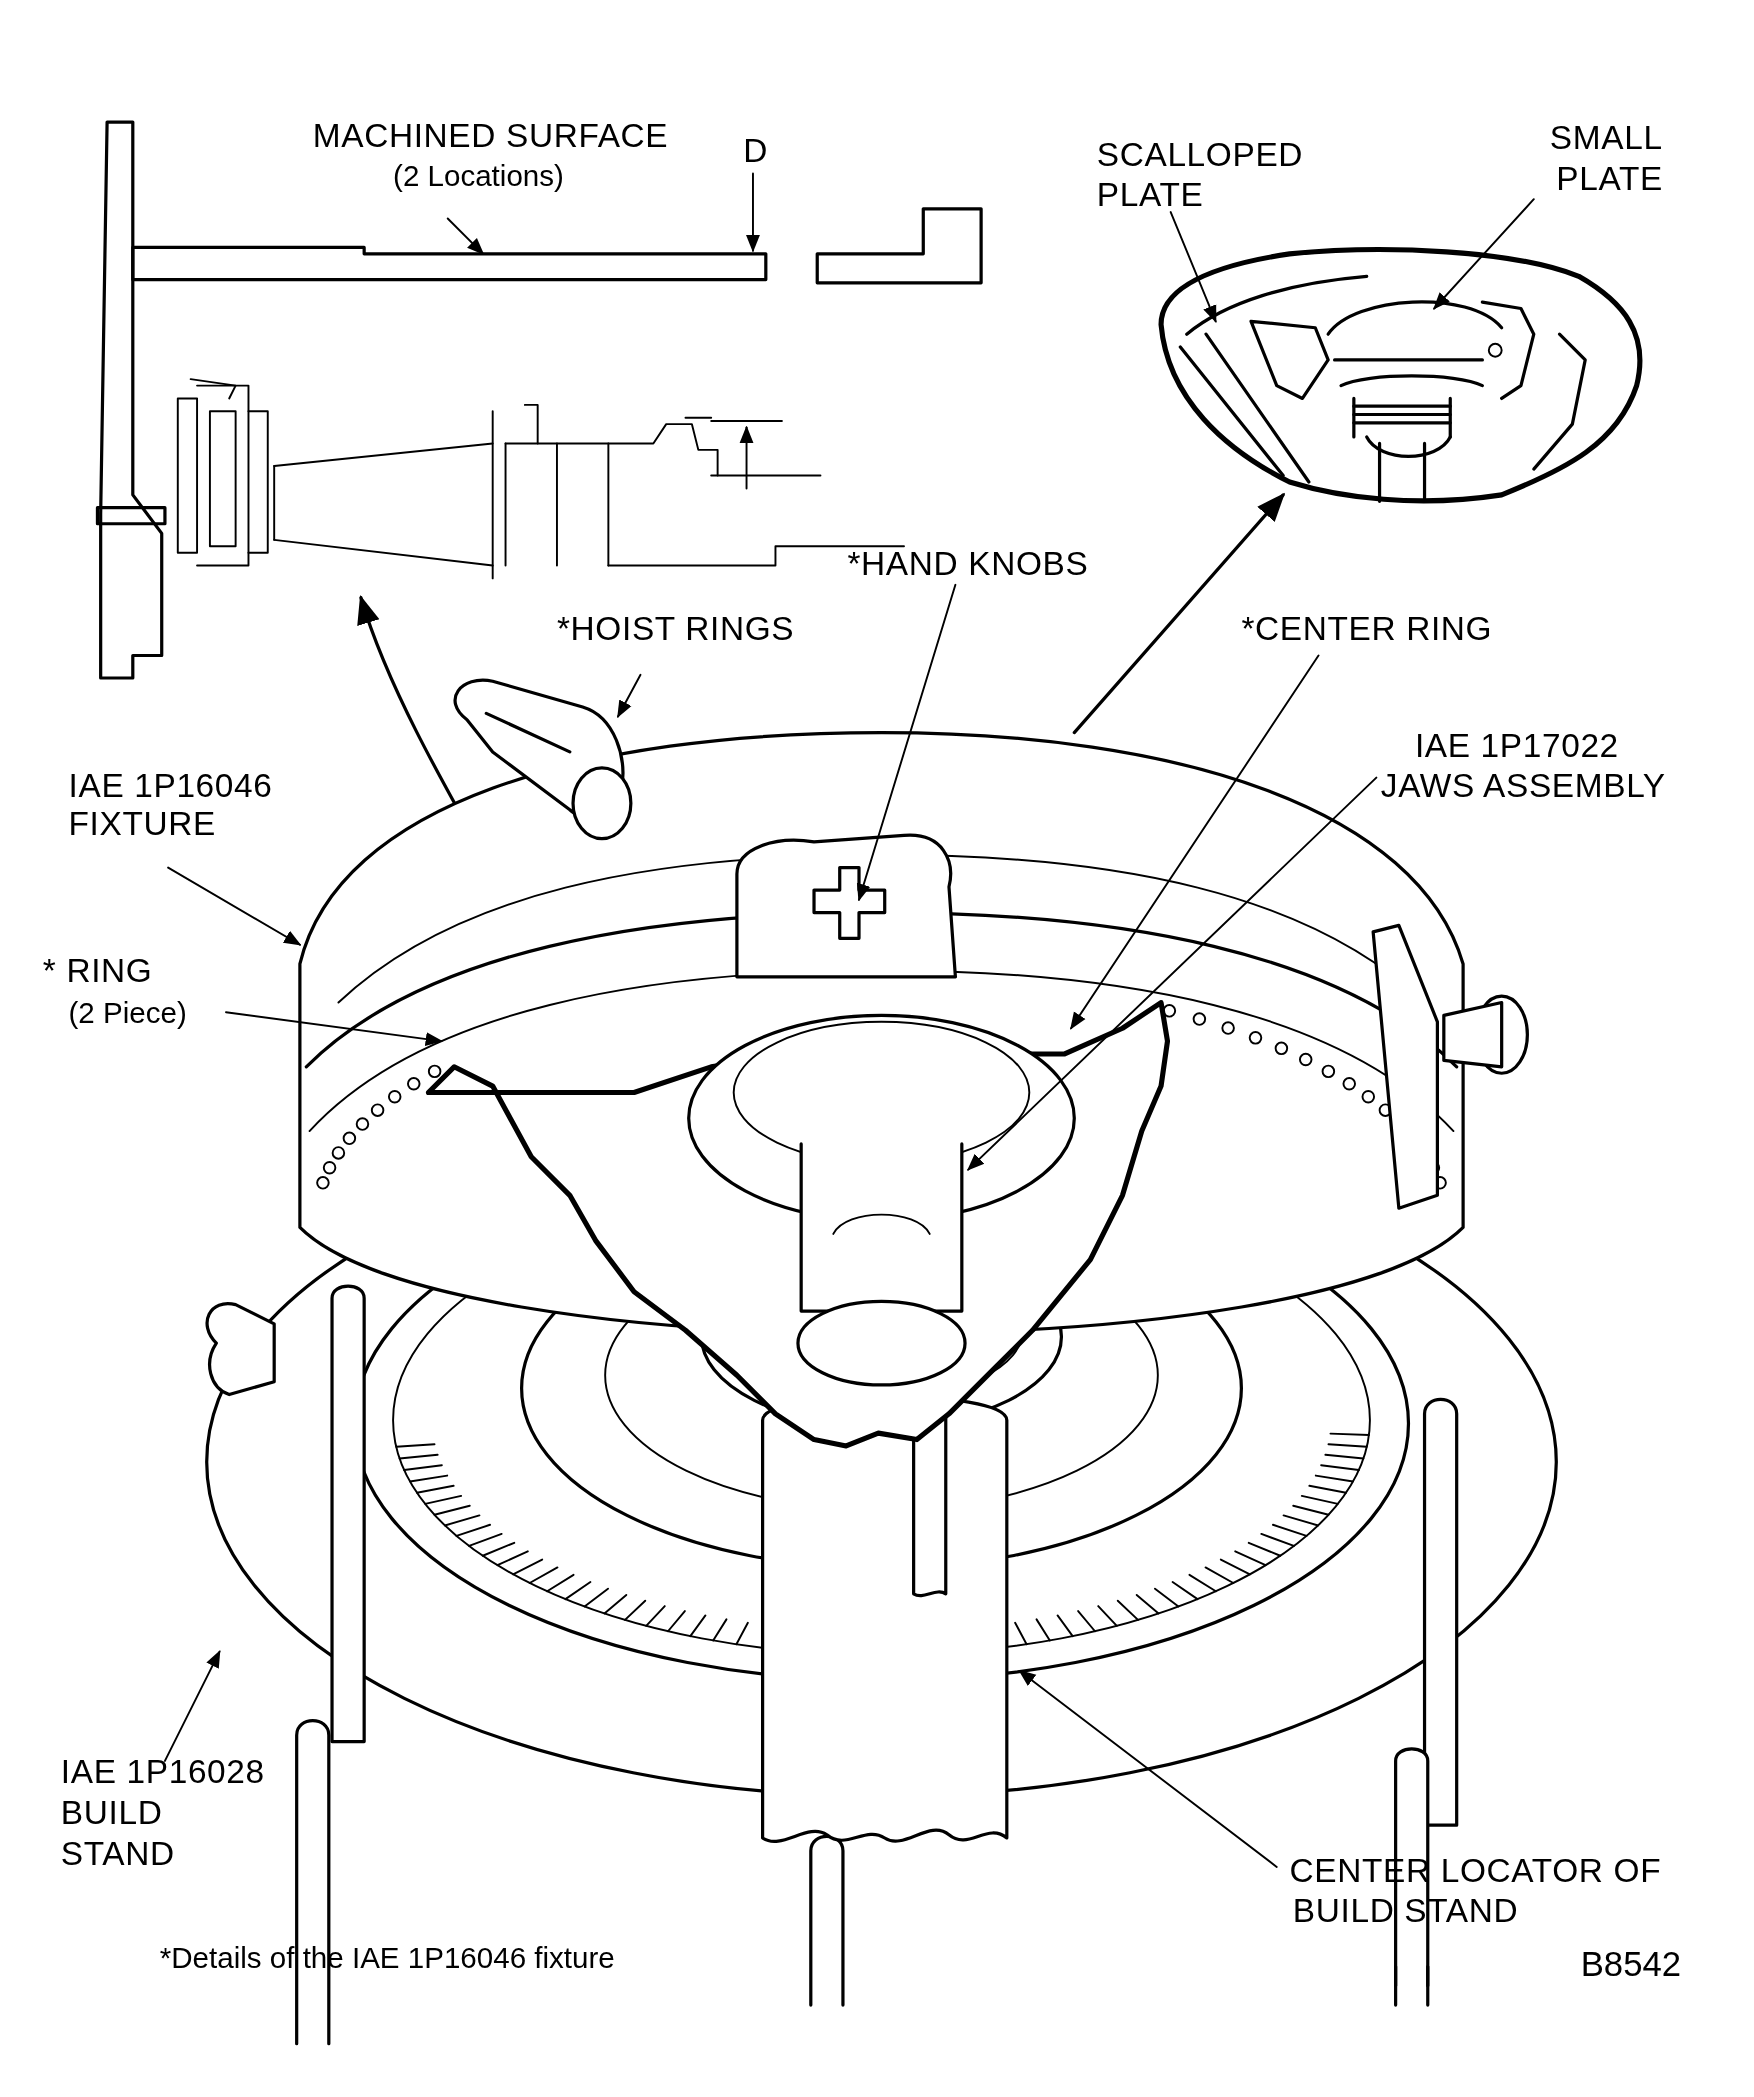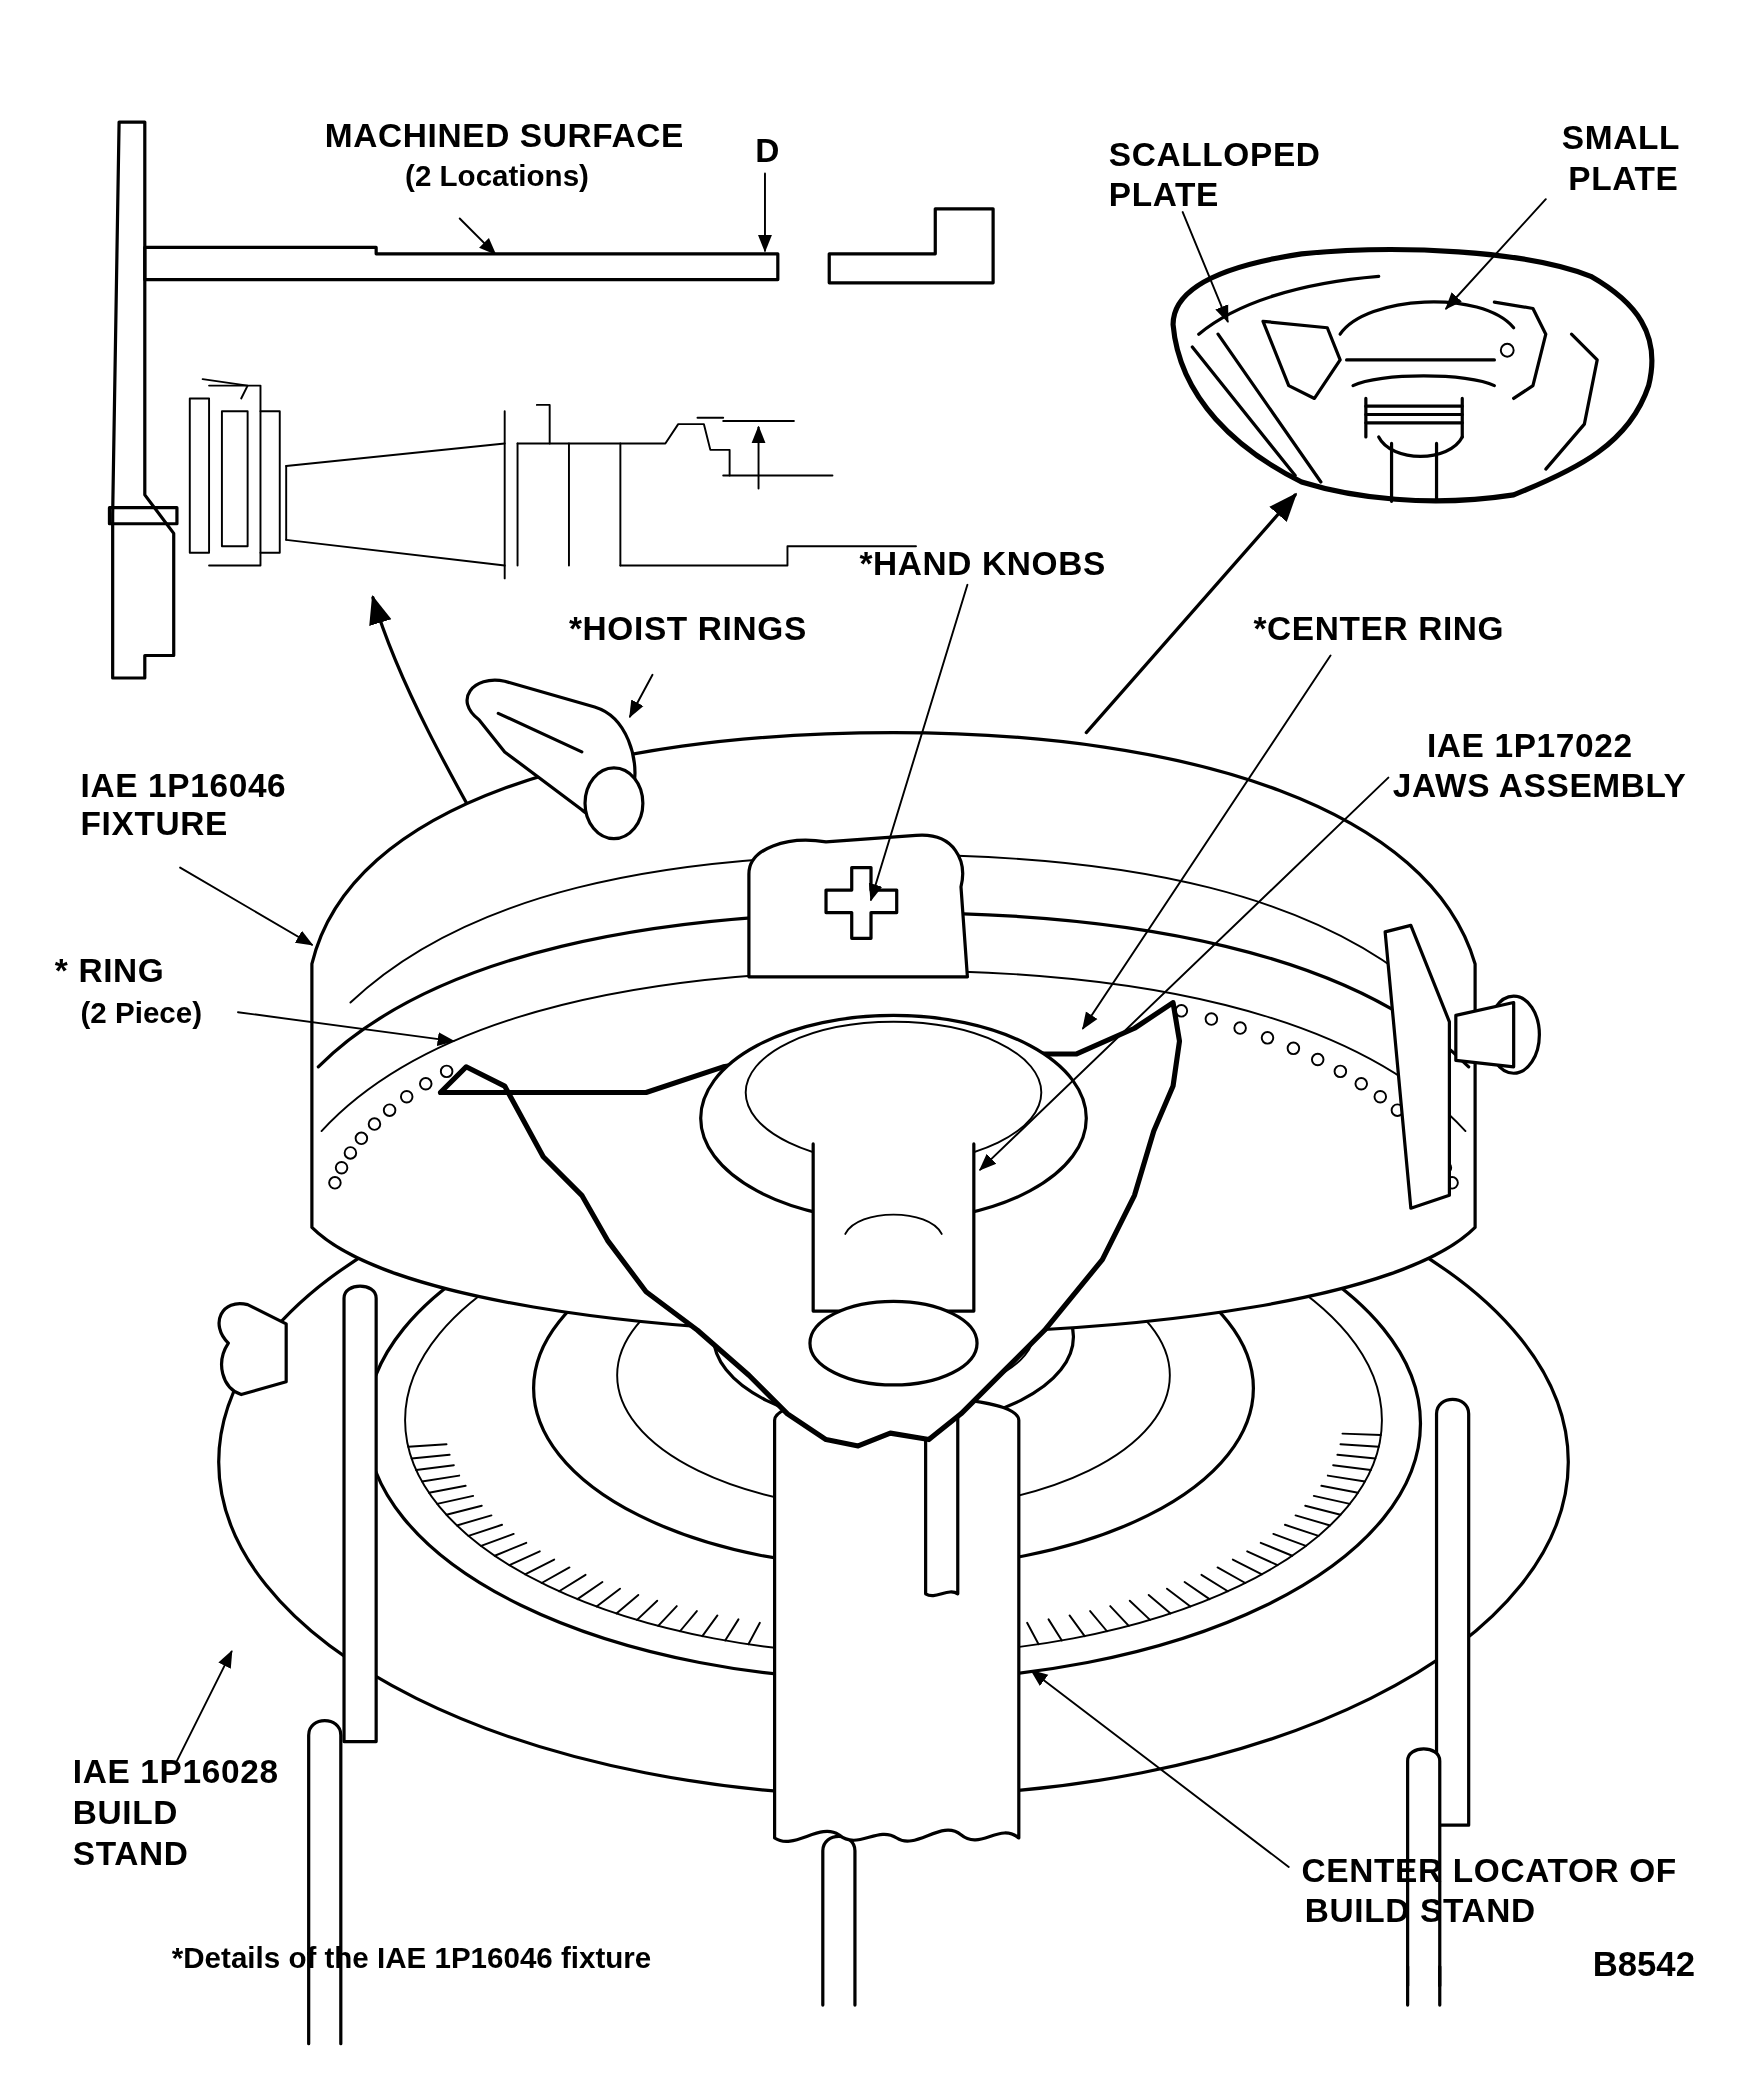--- a/index.html
+++ b/index.html
@@ -1,17 +1,17 @@
 <!DOCTYPE html>
 <html style="font-size:10.3px"><head>
 <meta charset="utf-8">
 <style>
   html, body { margin: 0; padding: 0; background: #ffffff; }
   body { width: 1755px; height: 2097px; overflow: hidden; }
-  #stage { position: absolute; left: 16px; top: 0; width: 1683px; height: 2097px; font-weight: bold; }
+  #stage { position: absolute; left: 4px; top: 0; width: 1683px; height: 2097px; }
   svg { display: block; }
   .ln { fill: none; stroke: #000; stroke-linecap: round; stroke-linejoin: round; }
   .thin { stroke-width: 3; }
   .mid { stroke-width: 5; }
   .thick { stroke-width: 8; }
   .fillw { fill: #fff; }
   .lbl { font-family: "Liberation Sans", sans-serif; font-size: 52px; fill: #000; letter-spacing: 1px; }
   .lbl-sm { font-family: "Liberation Sans", sans-serif; font-size: 46px; fill: #000; }
   .lbl-fig { font-family: "Liberation Sans", sans-serif; font-size: 54px; fill: #000; }
 </style>

